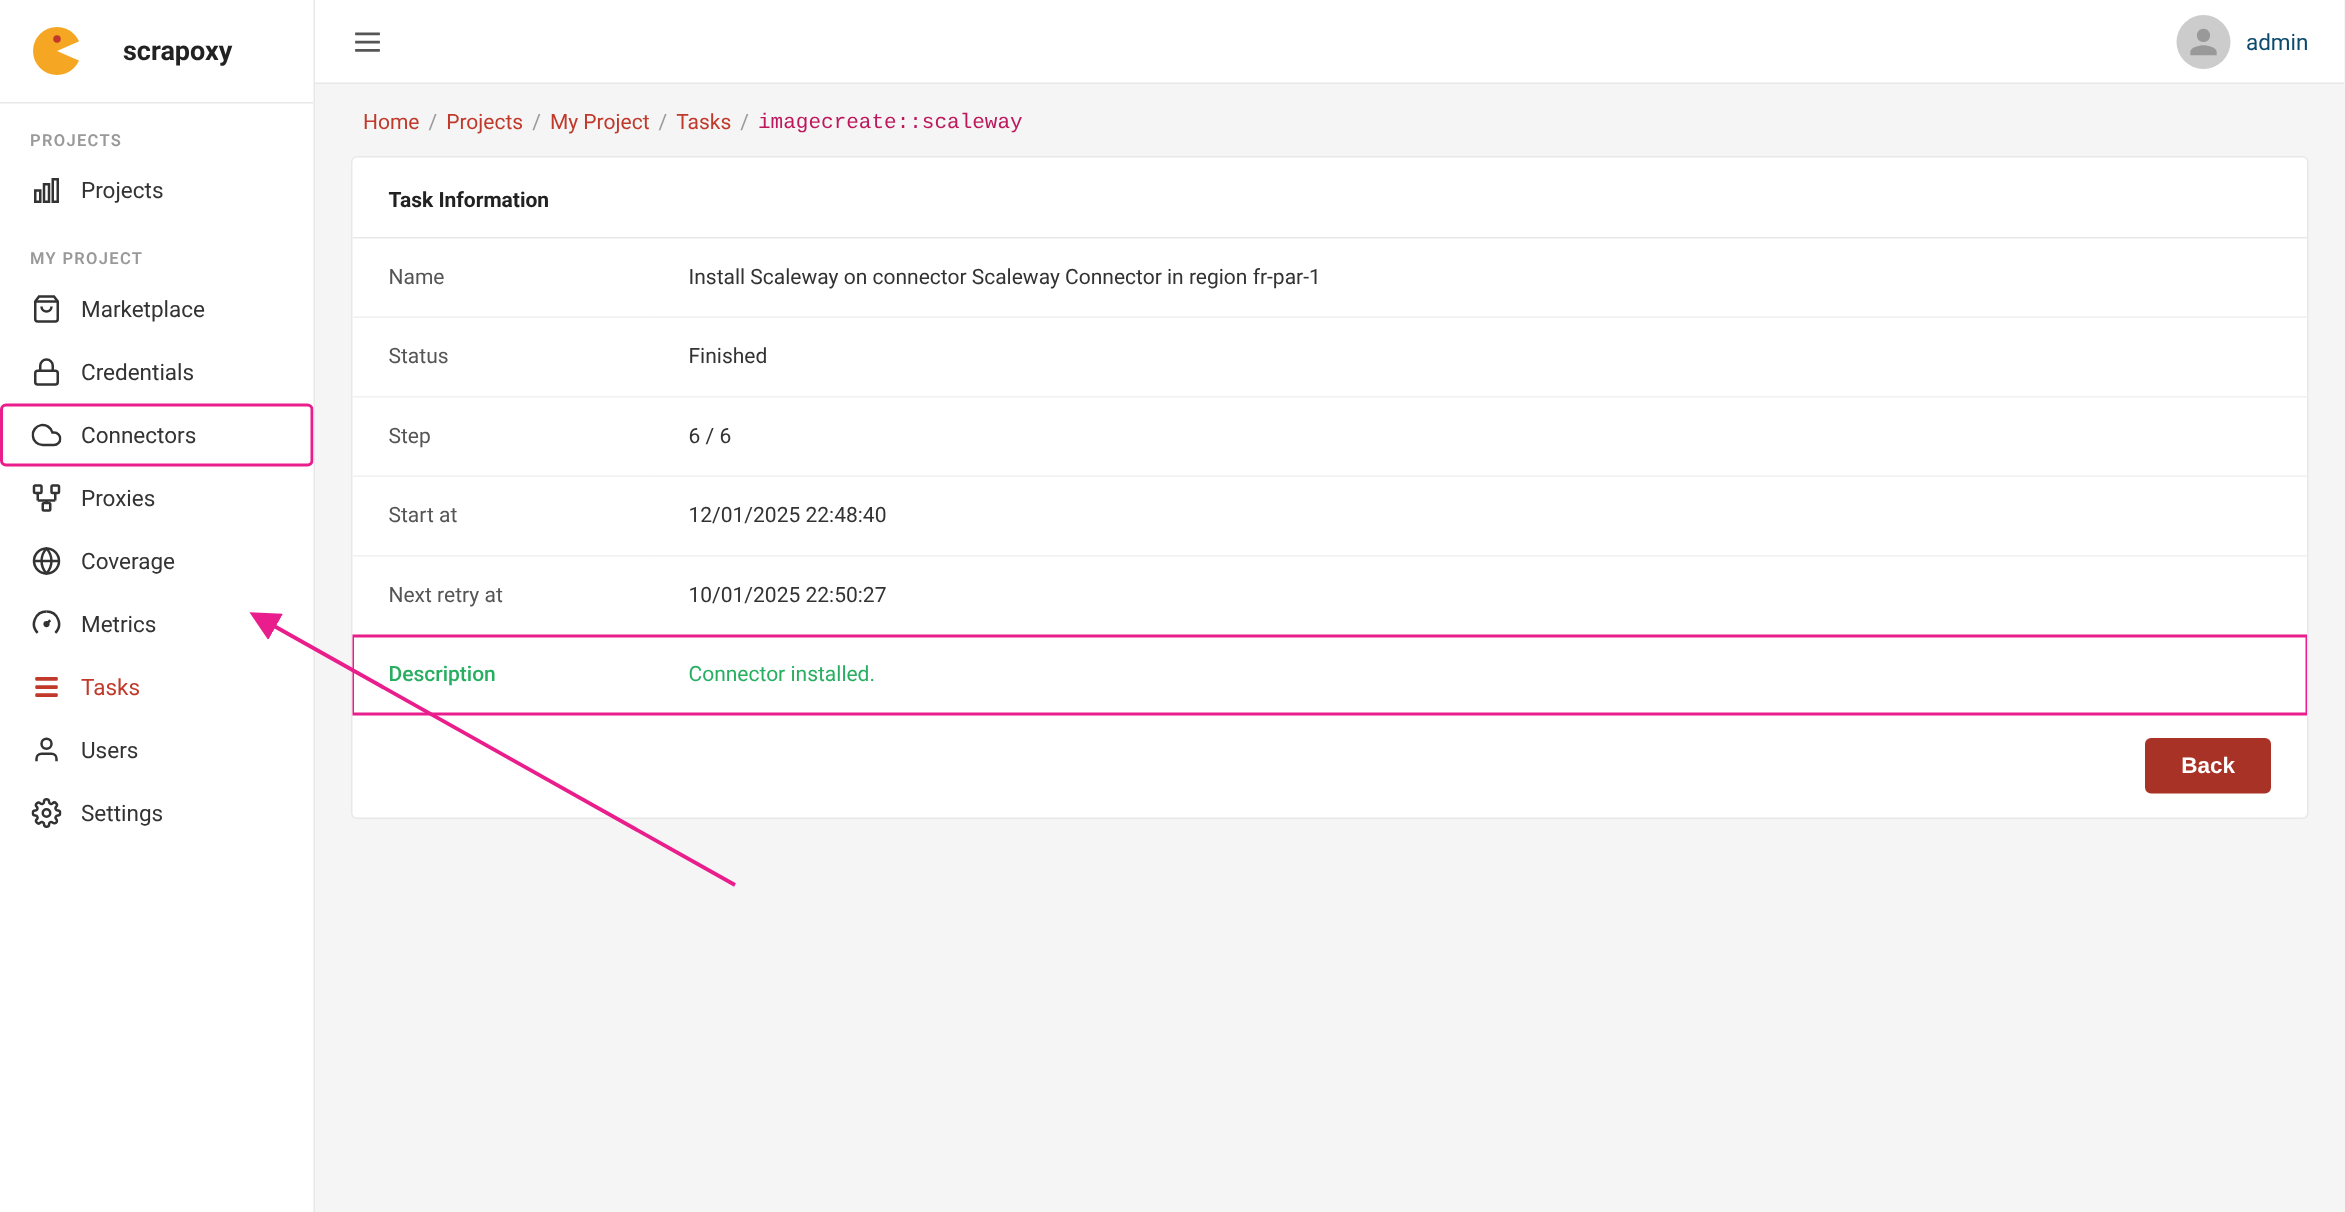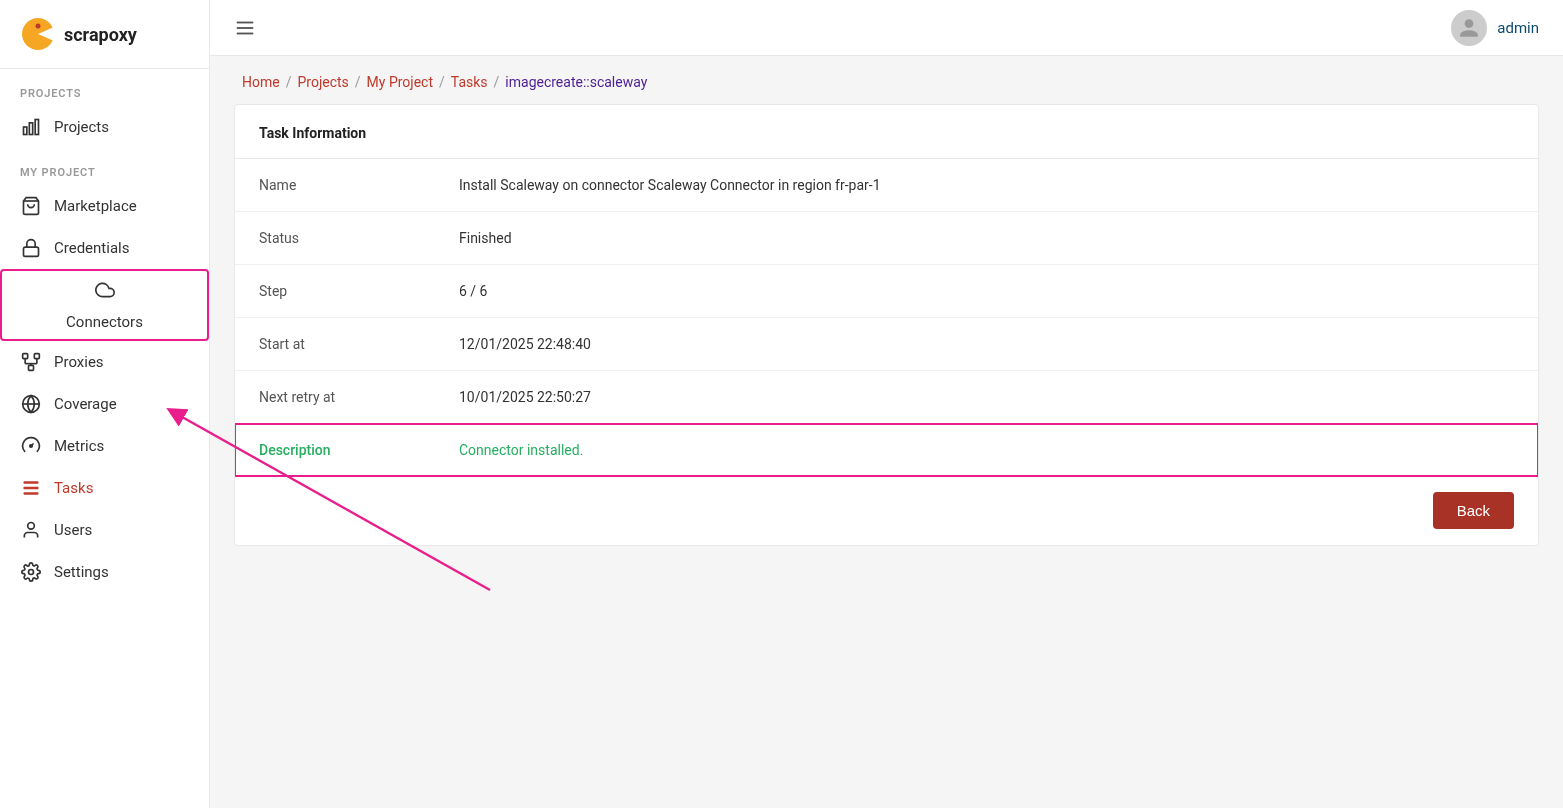--- a/index.html
+++ b/index.html
@@ -12,21 +12,21 @@
       background: #fff;
       border-right: 1px solid #e8e8e8;
       display: flex;
       flex-direction: column;
       height: 100vh;
       overflow-y: auto;
     }
     .sidebar-logo {
       display: flex;
       align-items: center;
-      gap: 8px;
+      gap: 26px;
       padding: 16px 20px;
       border-bottom: 1px solid #e8e8e8;
     }
     .logo-icon {
       width: 36px;
       height: 36px;
     }
     .logo-text {
       font-size: 18px;
       font-weight: 700;
@@ -50,21 +50,20 @@
       font-size: 15px;
       border-radius: 0;
       position: relative;
       transition: background 0.15s;
     }
     .sidebar-item.active { color: #c0392b; }
     .sidebar-item.connectors-active {
       outline: 2px solid #e91e8c;
       outline-offset: -2px;
       border-radius: 4px;
-      flex-direction: column;
     }
     .sidebar-item .icon {
       width: 22px;
       height: 22px;
       display: flex;
       align-items: center;
       justify-content: center;
       flex-shrink: 0;
       font-size: 16px;
     }
@@ -131,21 +130,21 @@
     .breadcrumb {
       padding: 18px 32px 14px 32px;
       display: flex;
       align-items: center;
       gap: 6px;
       font-size: 14px;
       background: #f5f5f5;
     }
     .breadcrumb a { color: #c0392b; text-decoration: none; cursor: pointer; }
     .breadcrumb-sep { color: #999; }
-    .breadcrumb-current { color: #4c1d95; }
+    .breadcrumb-current { color: #be185d; font-family: Liberation Mono, monospace; }
 
     
     .card {
       background: #fff;
       border: 1px solid #e8e8e8;
       border-radius: 4px;
       margin: 0 24px 24px 24px;
       overflow: hidden;
     }
     .card-header {
@@ -204,21 +203,21 @@
       justify-content: flex-end;
       padding: 16px 24px;
     }
     .back-btn {
       background: #a93226;
       color: #fff;
       border: none;
       border-radius: 4px;
       padding: 10px 24px;
       font-size: 15px;
-      font-weight: 400;
+      font-weight: 700;
       cursor: pointer;
       margin-left: 32px;
     }
 
     
     .icon svg { width: 20px; height: 20px; }
   </style>
 </head>
 <body>
 

